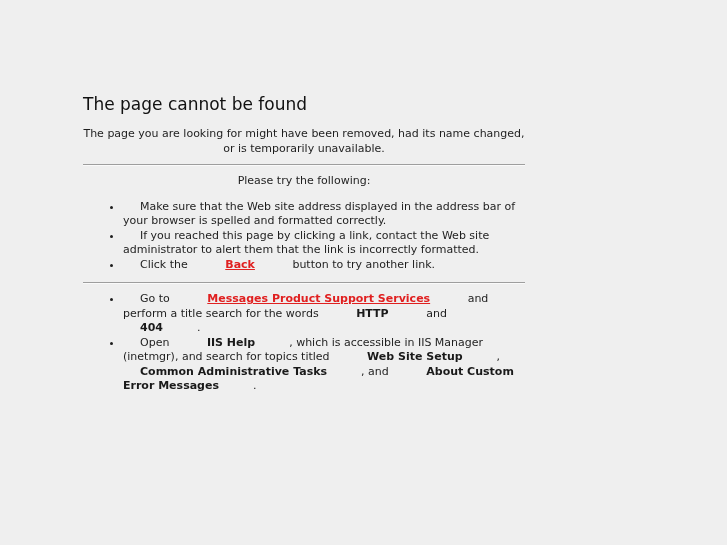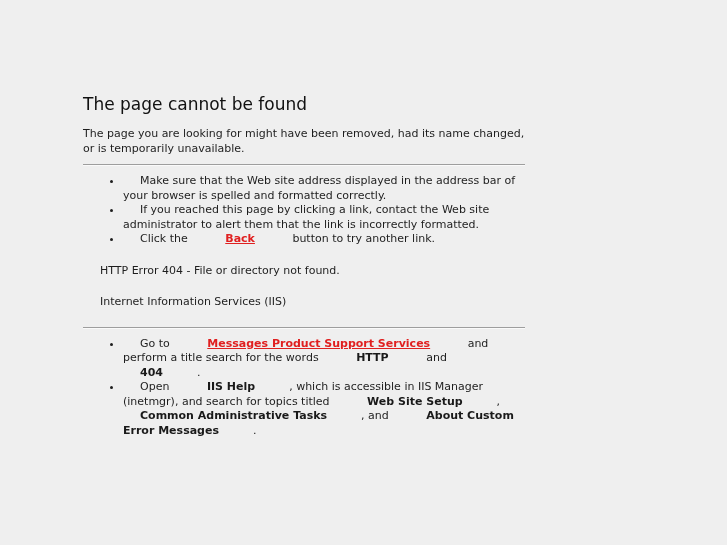--- a/index.html
+++ b/index.html
@@ -24,20 +24,21 @@
     font-size: 17px;
     font-weight: normal;
     color: #111111;
     letter-spacing: 0px;
     margin: 0 0 13px 0;
   }
   .body-text {
     font-size: 11px;
     line-height: 14.5px;
     color: #1e1e1e;
+    text-align: center;
   }
   p.intro {
     margin: 0 0 8px 0;
   }
   hr.divider {
     border: 0;
     border-top: 1px solid #9e9e9e;
     border-bottom: 1px solid #fafafa;
     height: 0;
     margin: 0 0 8px 0;
@@ -75,31 +76,28 @@
 
 <div class="page">
   <div class="content">
 
     <h1 class="page-title">The page cannot be found</h1>
 
     <p class="intro body-text">The page you are looking for might have been removed, had its name changed, or is temporarily unavailable.</p>
 
     <hr class="divider">
 
+    <p class="section-lead body-text">Please try the following:</p>
 
     <ul class="suggestion-list">
       <li><span>Make sure that the Web site address displayed in the address bar of your browser is spelled and formatted correctly.</span></li>
       <li><span>If you reached this page by clicking a link, contact the Web site administrator to alert them that the link is incorrectly formatted.</span></li>
       <li><span>Click the </span><a class="red-link" href="#">Back</a><span> button to try another link.</span></li>
     </ul>
 
-    <div class="error-block body-text">
-      <div>HTTP Error 404 - File or directory not found.</div>
-      <div>Internet Information Services (IIS)</div>
-    </div>
 
     <hr class="divider">
 
 
     <ul class="suggestion-list">
       <li><span>Go to </span><a class="red-link" href="#">Messages Product Support Services</a><span> and perform a title search for the words </span><strong>HTTP</strong><span> and </span><strong>404</strong><span>.</span></li>
       <li><span>Open </span><strong>IIS Help</strong><span>, which is accessible in IIS Manager (inetmgr), and search for topics titled </span><strong>Web Site Setup</strong><span>, </span><strong>Common Administrative Tasks</strong><span>, and </span><strong>About Custom Error Messages</strong><span>.</span></li>
     </ul>
 
   </div>

